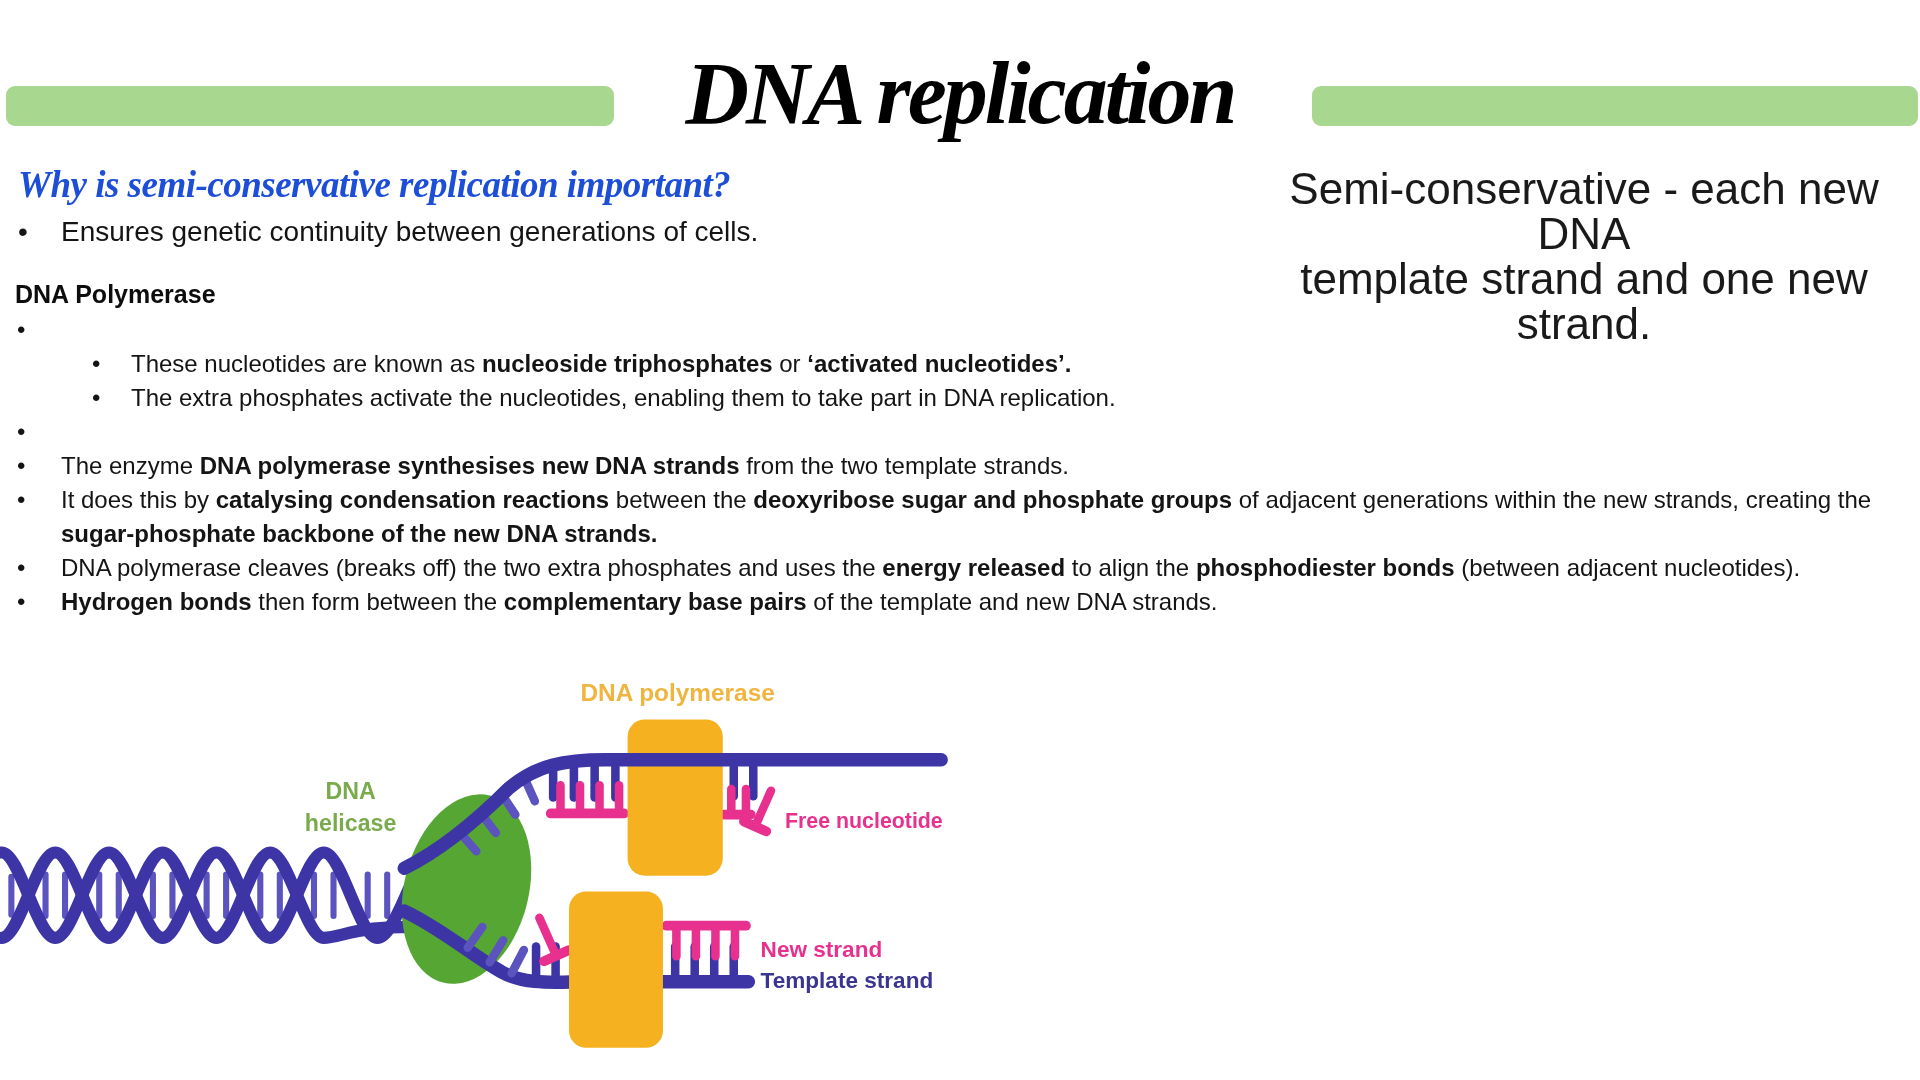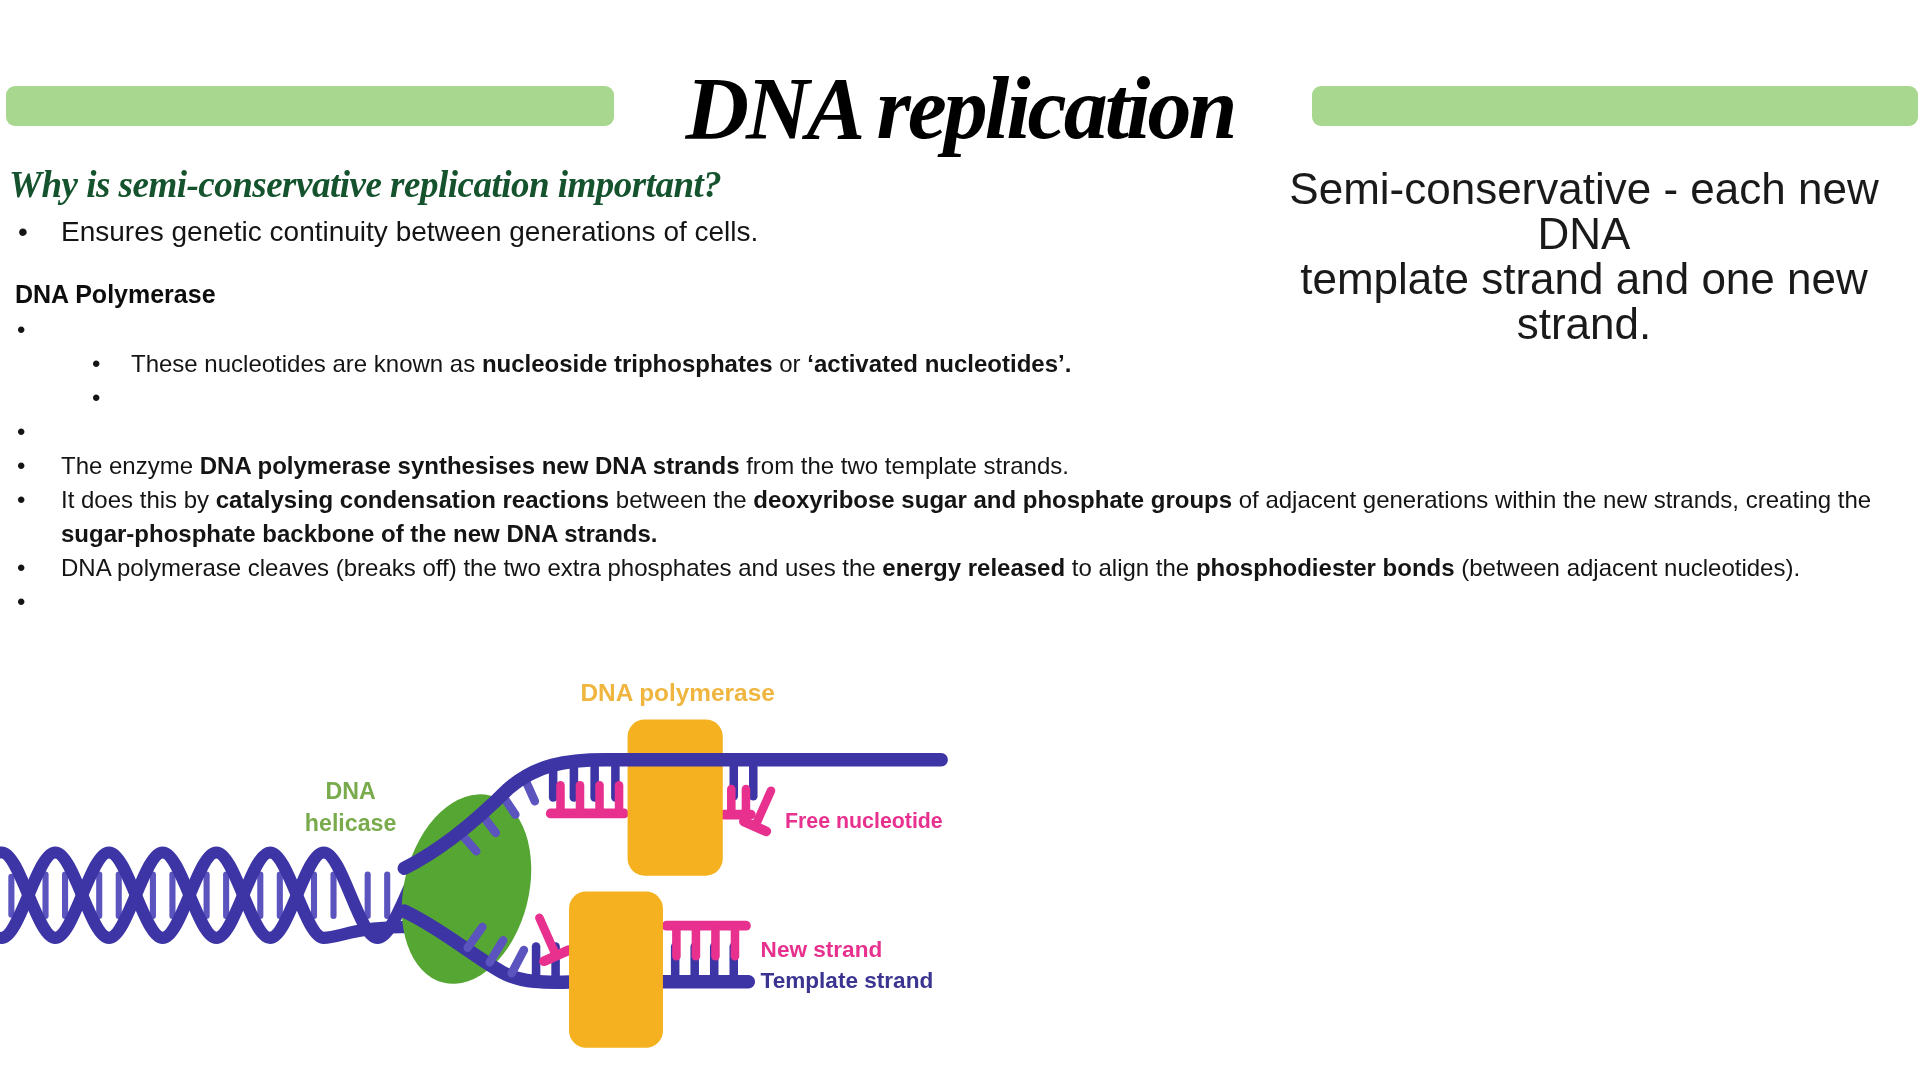--- a/index.html
+++ b/index.html
@@ -15,28 +15,27 @@
   .bar.left  { left:6px;    width:608px; }
   .bar.right { left:1312px; width:606px; }
 
   .title {
     position:absolute; top:48px; left:0; width:1920px;
     text-align:center;
     font-family:"Liberation Serif", serif;
     font-style:italic; font-weight:bold;
     font-size:88px; letter-spacing:-3px; color:#000;
     line-height:1.05;
-    margin-top:15px;
   }
 
   .question {
-    position:absolute; left:9px; top:163px;
+    position:absolute; left:18px; top:163px;
     font-family:"Liberation Serif", serif;
     font-style:italic; font-weight:bold;
-    font-size:37px; color:#14532d; letter-spacing:-0.5px;
+    font-size:37px; color:#1d4ed8; letter-spacing:-0.5px;
   }
 
   .answer { position:absolute; left:18px; top:216px; font-size:28px; display:flex; color:#141414; }
   .answer .dot { width:43px; flex:0 0 auto; }
 
   .side-note {
     position:absolute; left:1284px; top:166px; width:600px;
     text-align:center; font-size:44px; line-height:45px; color:#1a1a1a;
   }
 
@@ -80,38 +79,40 @@
 <div class="bullets">
     <div class="bullet level-1">
       <span class="dot">•</span>
     </div>
     <div class="bullet level-2">
       <span class="dot">•</span>
       <span class="btxt"><span>These nucleotides are known as </span><b>nucleoside triphosphates</b><span> or </span><b>‘activated nucleotides’.</b></span>
     </div>
     <div class="bullet level-2">
       <span class="dot">•</span>
+      <span class="btxt"><span>The extra phosphates activate the nucleotides, enabling them to take part in DNA replication.</span></span>
     </div>
     <div class="bullet level-1">
       <span class="dot">•</span>
     </div>
     <div class="bullet level-1">
       <span class="dot">•</span>
       <span class="btxt"><span>The enzyme </span><b>DNA polymerase synthesises new DNA strands</b><span> from the two template strands.</span></span>
     </div>
     <div class="bullet level-1">
       <span class="dot">•</span>
       <span class="btxt"><span>It does this by </span><b>catalysing condensation reactions</b><span> between the </span><b>deoxyribose sugar and phosphate groups</b><span> of adjacent generations within the new strands, creating the </span><b>sugar-phosphate backbone of the new DNA strands.</b></span>
     </div>
     <div class="bullet level-1">
       <span class="dot">•</span>
       <span class="btxt"><span>DNA polymerase cleaves (breaks off) the two extra phosphates and uses the </span><b>energy released</b><span> to align the </span><b>phosphodiester bonds</b><span> (between adjacent nucleotides).</span></span>
     </div>
     <div class="bullet level-1">
       <span class="dot">•</span>
+      <span class="btxt"><b>Hydrogen bonds</b><span> then form between the </span><b>complementary base pairs</b><span> of the template and new DNA strands.</span></span>
     </div>
   </div>
 
 <div class="diagram">
   <svg viewBox="0 0 780 336">
 
     <g stroke="var(--rung,#5B53BE)" stroke-width="5" stroke-linecap="round">
       <line x1="8" y1="172" x2="8" y2="203"></line>
         <line x1="36" y1="170" x2="36" y2="204"></line>
       <line x1="52" y1="170" x2="52" y2="204"></line>

